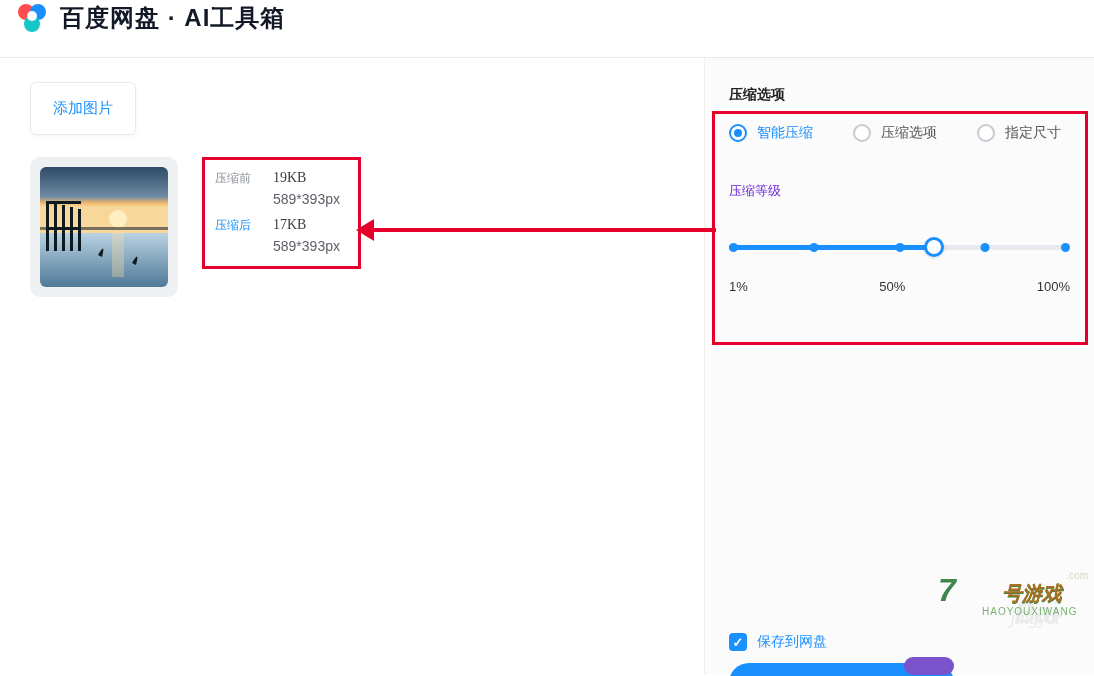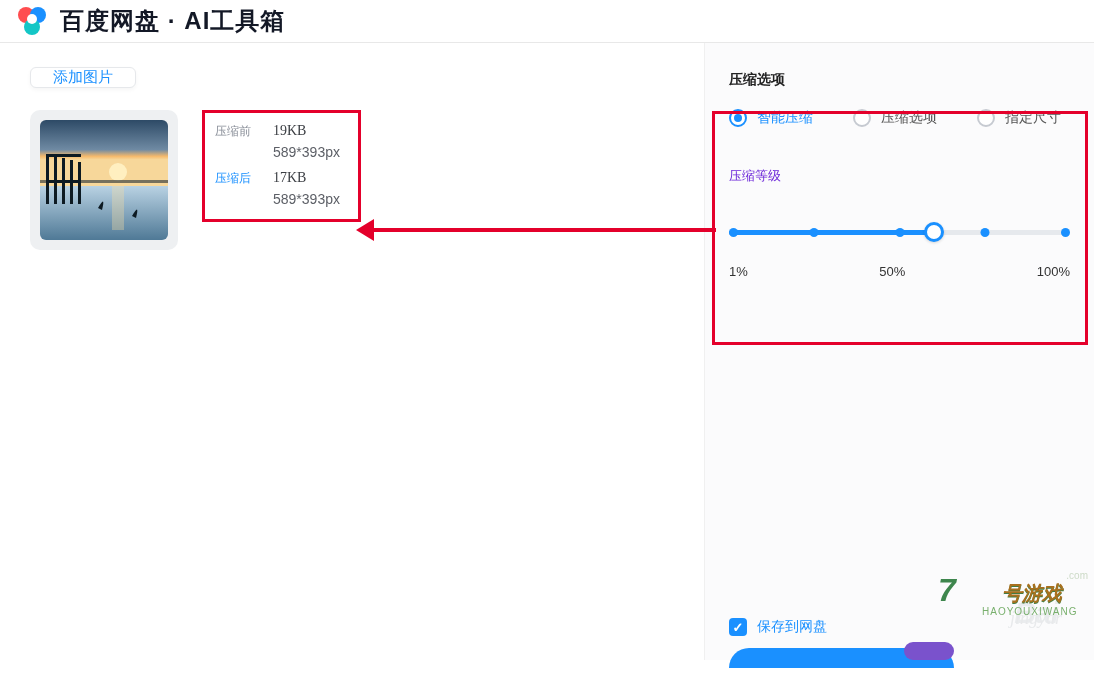--- a/index.html
+++ b/index.html
@@ -8,24 +8,24 @@
     font-size: 14px;
     color: #333;
     background: #fff;
     width: 1094px;
     height: 676px;
     overflow: hidden;
     position: relative;
   }
   
   .header {
-    height: 43px;
+    height: 58px;
     border-bottom: 1px solid #e8e8e8;
     display: flex;
-    align-items: center;
+    align-items: flex-start;
     padding: 0 14px;
   }
   .logo-wrap { display: flex; align-items: center; gap: 10px; }
   .logo-icon { width: 36px; height: 36px; position: relative; }
   .app-title { font-size: 24px; font-weight: 700; color: #131826; letter-spacing: 1px; }
   
   .main {
     display: flex;
     height: calc(100% - 59px);
   }
@@ -41,21 +41,21 @@
     border-left: 1px solid #f0f0f0;
     padding: 28px 24px 16px 24px;
     position: relative;
   }
   
   .add-btn {
     display: inline-block;
     background: #fff;
     border: 1px solid #e6e8eb;
     border-radius: 6px;
-    padding: 0 22px;
+    padding: 16px 22px;
     color: #1a90ff;
     font-size: 15px;
     box-shadow: 0 2px 4px rgba(0,0,0,0.04);
     cursor: pointer;
     margin-bottom: 22px;
   }
   
   .image-row {
     display: flex;
     align-items: flex-start;

